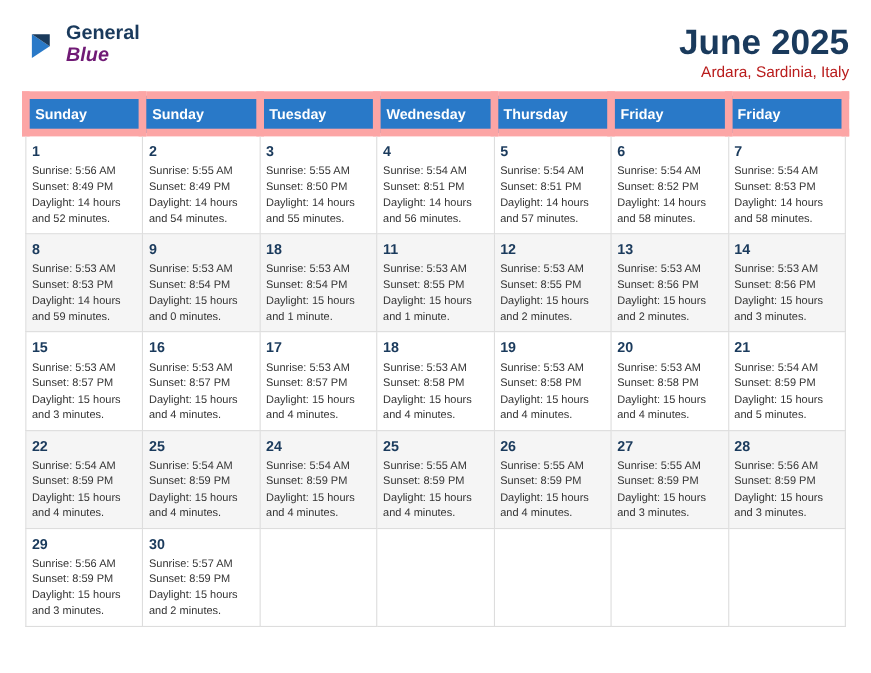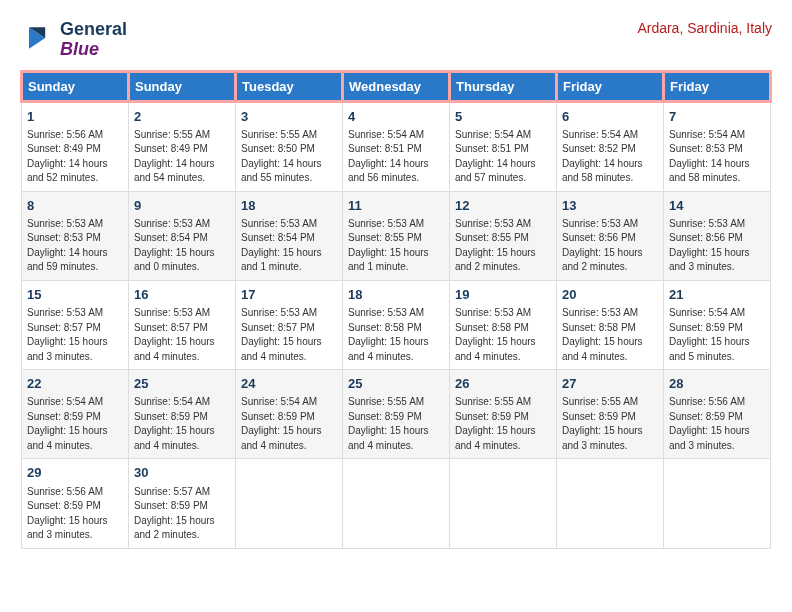--- a/index.html
+++ b/index.html
@@ -11,21 +11,21 @@
       padding: 20px;
     }
     .header {
       display: flex;
       justify-content: space-between;
       align-items: flex-start;
       margin-bottom: 10px;
     }
     .logo {
       display: flex;
-      align-items: flex-start;
+      align-items: flex-end;
       gap: 4px;
     }
     .logo-text {
       font-size: 18px;
       font-weight: bold;
       color: #1a3a5c;
       line-height: 1.1;
     }
     .logo-text span {
       color: #701a75;
@@ -52,21 +52,21 @@
       border-collapse: collapse;
       font-size: 10.5px;
     }
     thead tr th {
       background: #2979c8;
       color: #fff;
       padding: 6px 5px;
       text-align: left;
       font-size: 13px;
       font-weight: bold;
-      border: 3px solid #fca5a5;
+      border: 7px solid #fca5a5;
     }
     tbody tr td {
       vertical-align: top;
       padding: 5px 5px;
       border: 1px solid #ddd;
       width: 14.28%;
       min-height: 80px;
       color: #222;
       line-height: 1.4;
     }
@@ -101,20 +101,21 @@
 
       <polygon points="10,8 10,32 28,20" fill="#2979c8"></polygon>
       <polygon points="28,8 28,20 10,8" fill="#1a3a5c"></polygon>
     </svg>
     <div class="logo-text">
       <div>General</div>
       <div><span>Blue</span></div>
     </div>
   </div>
   <div class="title-block">
+    <div class="month-title">June 2025</div>
     <div class="location">Ardara, Sardinia, Italy</div>
   </div>
 </div>
 
 <table>
   <thead>
     <tr id="header-row">
     <th>Sunday</th>
         <th>Sunday</th>
         <th>Tuesday</th>

